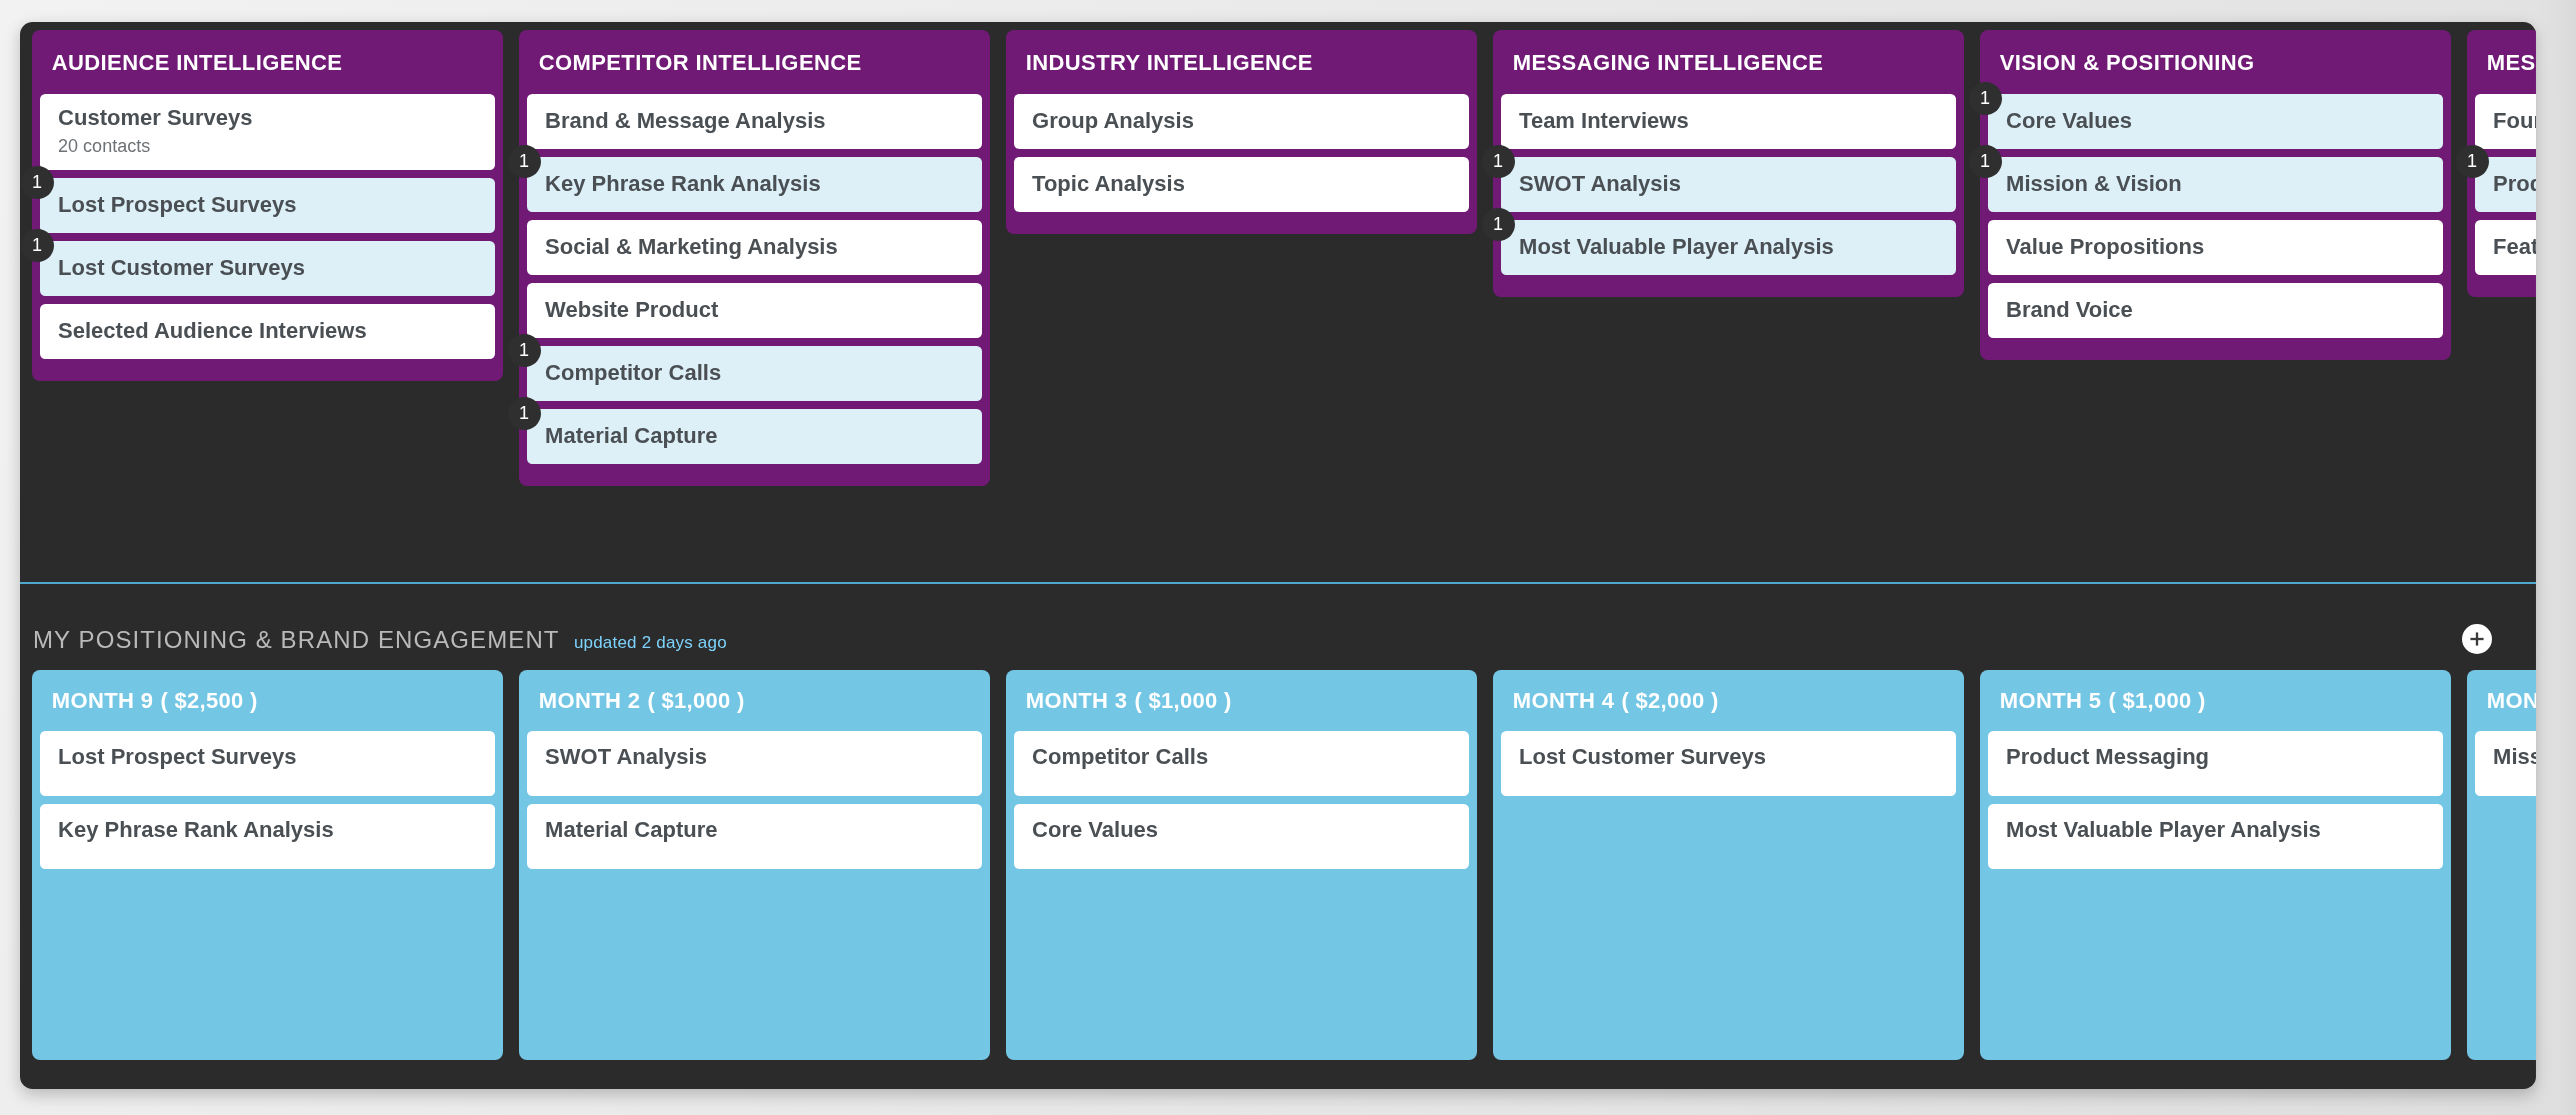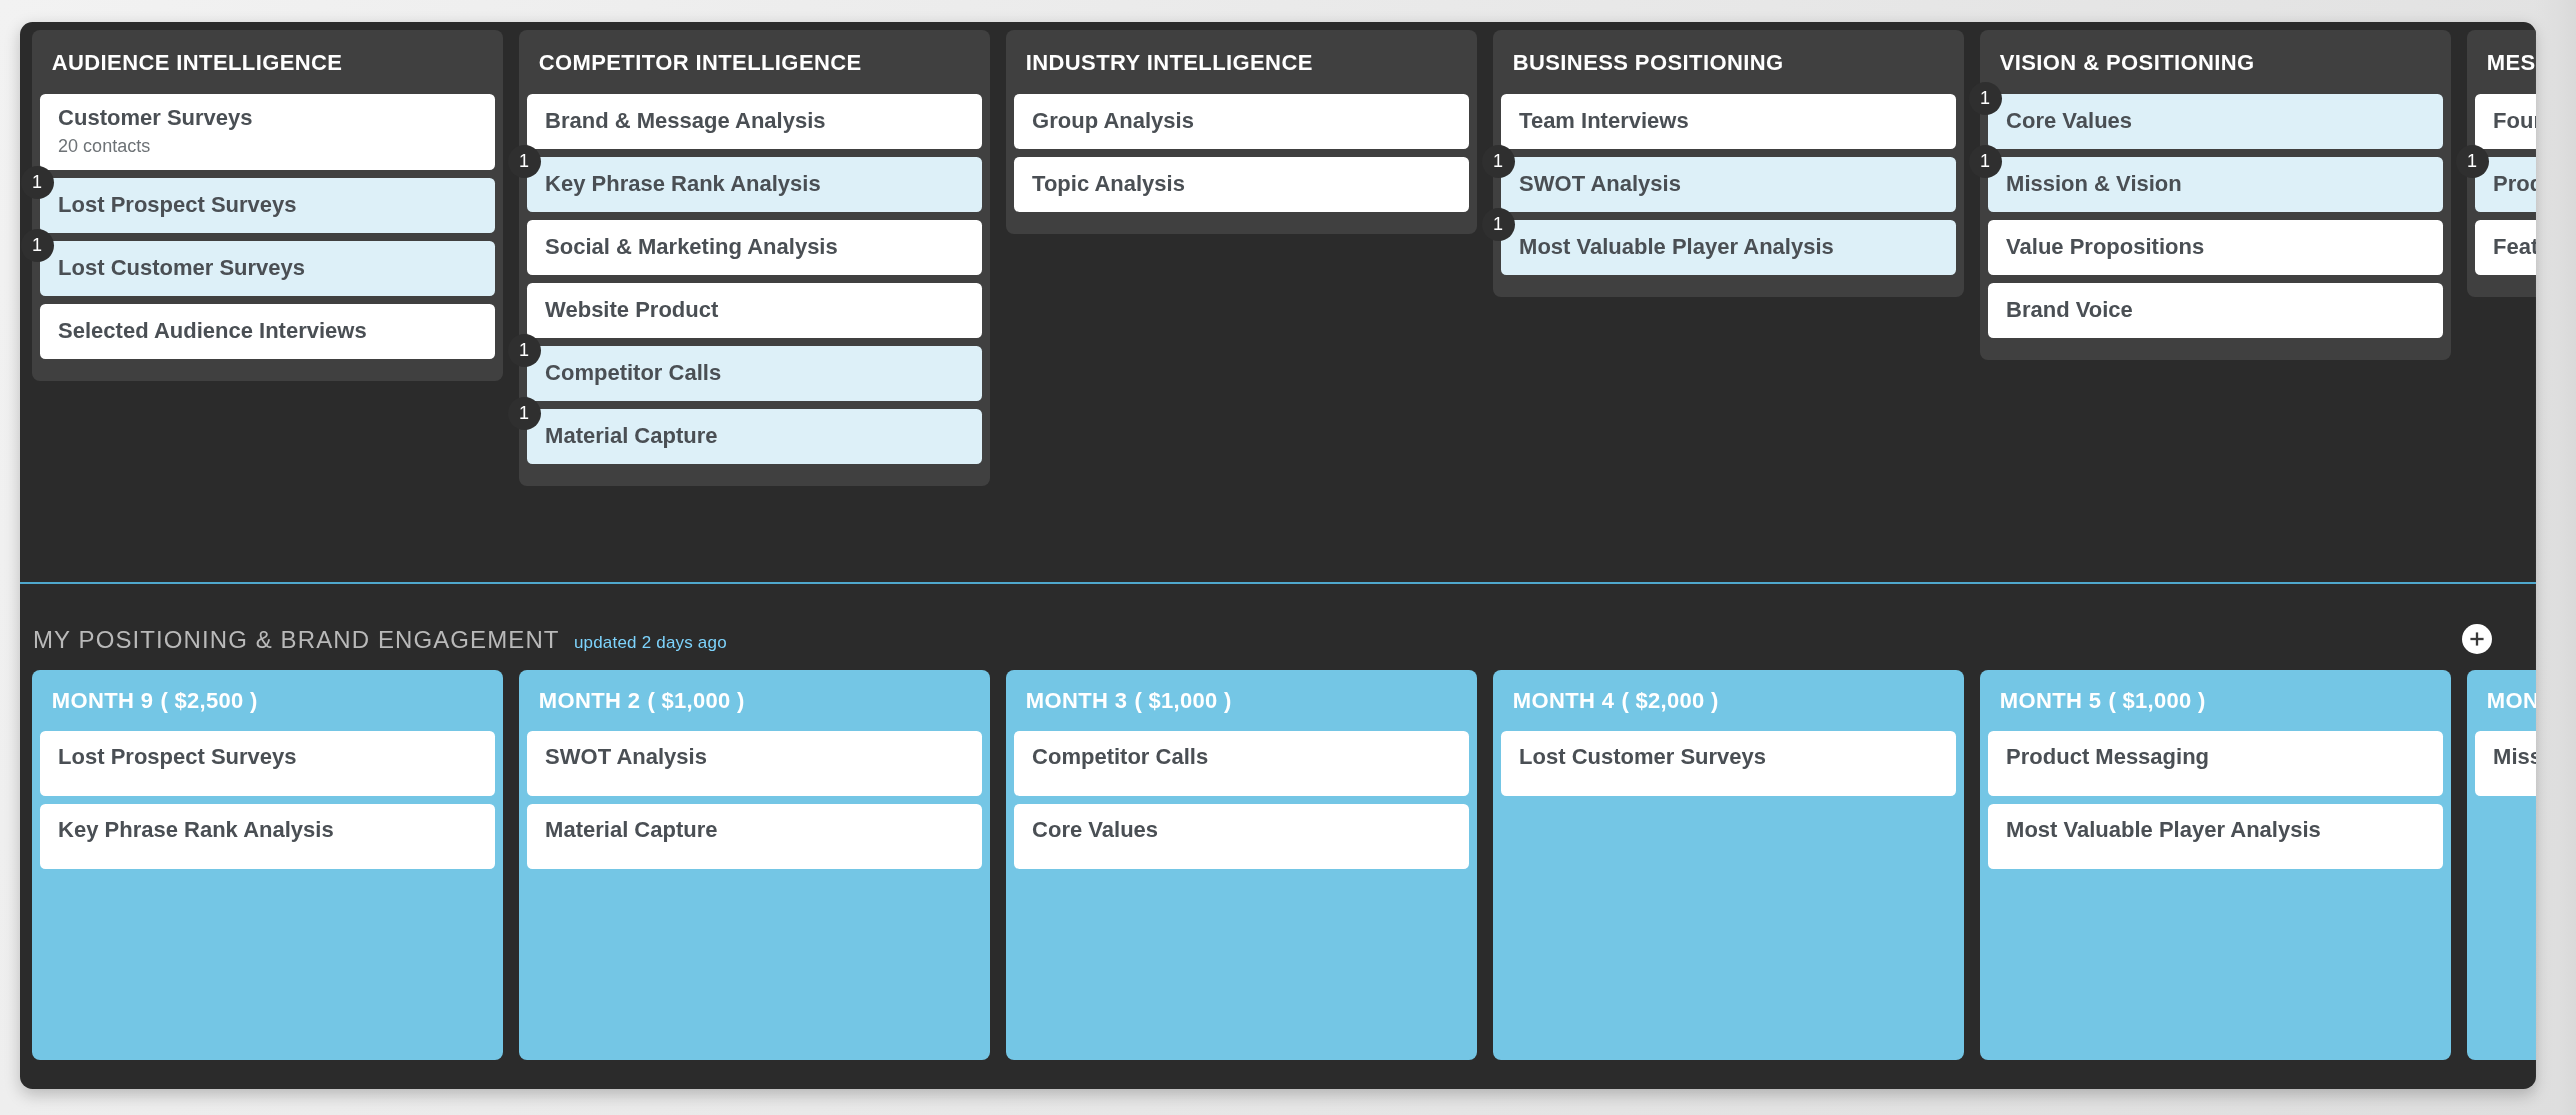--- a/index.html
+++ b/index.html
@@ -34,21 +34,21 @@
     position: absolute;
     left: 12.5px; top: 8px;
     display: flex;
     align-items: flex-start;
     gap: 16px;
     white-space: nowrap;
   }
   .board-col {
     width: 471px;
     flex: 0 0 471px;
-    background: #404040;
+    background: #701a75;
     border-radius: 8px;
     padding: 0 0 14.3px 0;
     position: relative;
   }
   .board-col-header {
     color: #ffffff;
     font-size: 22px;
     font-weight: bold;
     letter-spacing: 0.4px;
     padding: 19.6px 0 18px 19.6px;
@@ -261,21 +261,21 @@
           <div class="board-items">
             <div class="board-item">
               <div class="board-item-title">Group Analysis</div>
             </div>
             <div class="board-item">
               <div class="board-item-title">Topic Analysis</div>
             </div>
           </div>
         </div>
         <div class="board-col">
-          <div class="board-col-header">BUSINESS POSITIONING</div>
+          <div class="board-col-header">MESSAGING INTELLIGENCE</div>
           <div class="board-items">
             <div class="board-item">
               <div class="board-item-title">Team Interviews</div>
             </div>
             <div class="board-item selected">
               <span class="badge">1</span>
               <div class="board-item-title">SWOT Analysis</div>
             </div>
             <div class="board-item selected">
               <span class="badge">1</span>

